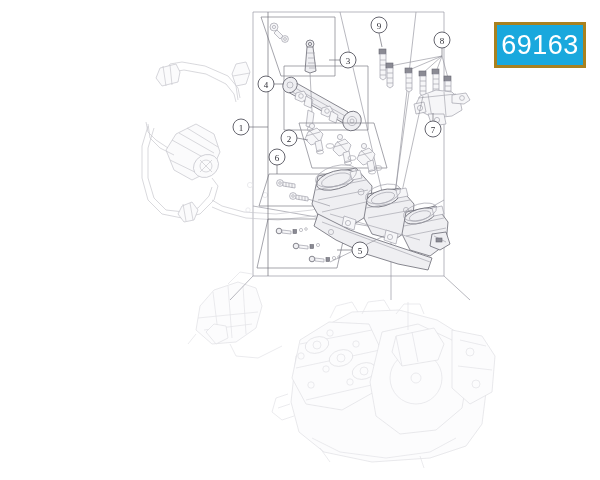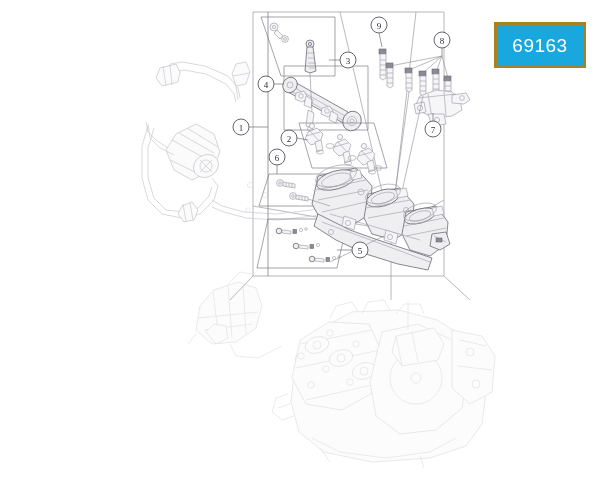--- a/index.html
+++ b/index.html
@@ -35,21 +35,21 @@
     background: var(--badge-bg, #19a8dd);
     border: 3px solid var(--badge-border, #a9811f);
     box-sizing: border-box;
     display: flex;
     align-items: center;
     justify-content: center;
   }
   #part-number-badge .num {
     color: #ffffff;
     font-family: "Liberation Sans", sans-serif;
-    font-size: 19px;
+    font-size: 27px;
     font-weight: 400;
     letter-spacing: 0.5px;
     line-height: 1;
   }
   
   .ghost       { fill: none; stroke: #e3e3e6; stroke-width: 0.7; }
   .ghost-f     { fill: #fcfcfd; stroke: #e0e0e4; stroke-width: 0.7; }
   .light       { fill: none; stroke: #c9c9cf; stroke-width: 0.7; }
   .light-f     { fill: #fbfbfc; stroke: #c4c4cb; stroke-width: 0.7; }
   .mid         { fill: none; stroke: #a7a7b0; stroke-width: 0.7; }

